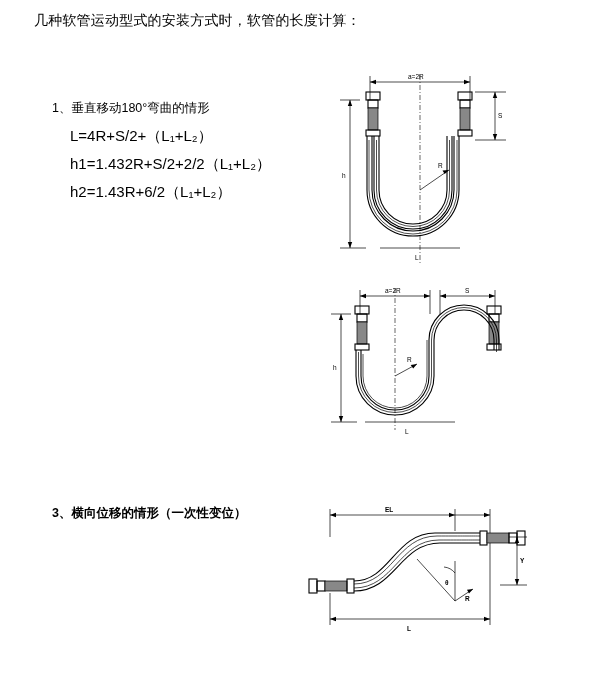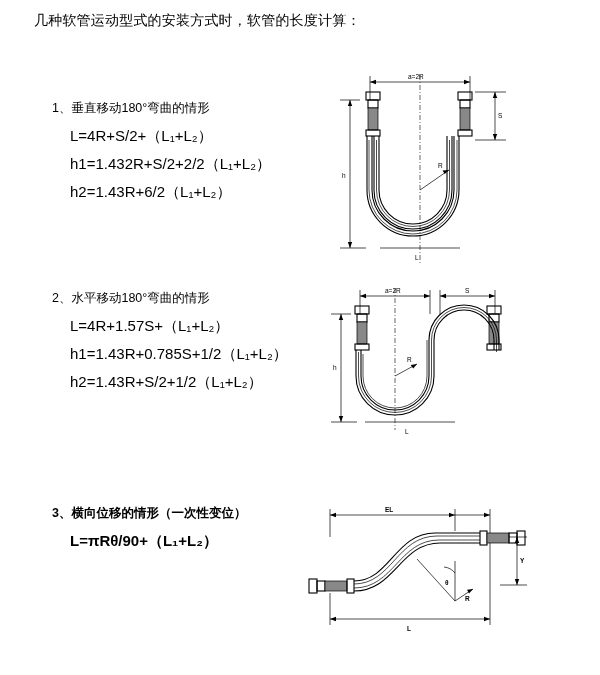--- a/index.html
+++ b/index.html
@@ -154,26 +154,20 @@
 
         <g class="ln thin">
           <line x1="70" y1="178" x2="150" y2="178"></line>
         </g>
         <text class="txt" x="105" y="190">L</text>
       </svg>
     </div>
   </div>
 
   <div class="section sec2">
-    <div class="textblock">
-      <div class="heading">2、水平移动180°弯曲的情形</div>
-      <div class="formula">L=4R+1.57S+（L₁+L₂）</div>
-      <div class="formula">h1=1.43R+0.785S+1/2（L₁+L₂）</div>
-      <div class="formula">h2=1.43R+S/2+1/2（L₁+L₂）</div>
-    </div>
 
     <div class="figure fig2">
       <svg width="270" height="180" viewBox="0 0 270 180">
 
         <g class="ln thin">
           <line x1="55" y1="16" x2="125" y2="16"></line>
           <path d="M55,16 l6,-2.2 l0,4.4 Z" fill="#000" stroke="none"></path>
           <path d="M125,16 l-6,-2.2 l0,4.4 Z" fill="#000" stroke="none"></path>
           <line x1="135" y1="16" x2="190" y2="16"></line>
           <path d="M135,16 l6,-2.2 l0,4.4 Z" fill="#000" stroke="none"></path>
@@ -234,21 +228,20 @@
             <line x1="60" y1="142" x2="150" y2="142"></line>
           </g>
         <text class="txt" x="100" y="154">L</text>
       </svg>
     </div>
   </div>
 
   <div class="section sec3">
     <div class="textblock">
       <div class="heading">3、横向位移的情形（一次性变位）</div>
-      <div class="formula">L=πRθ/90+（L₁+L₂）</div>
     </div>
 
     <div class="figure fig3">
       <svg width="290" height="140" viewBox="0 0 290 140">
 
         <g class="ln thin">
           <line x1="35" y1="14" x2="160" y2="14"></line>
           <path d="M35,14 l6,-2.2 l0,4.4 Z" fill="#000" stroke="none"></path>
           <path d="M160,14 l-6,-2.2 l0,4.4 Z" fill="#000" stroke="none"></path>
           <line x1="160" y1="14" x2="195" y2="14"></line>

